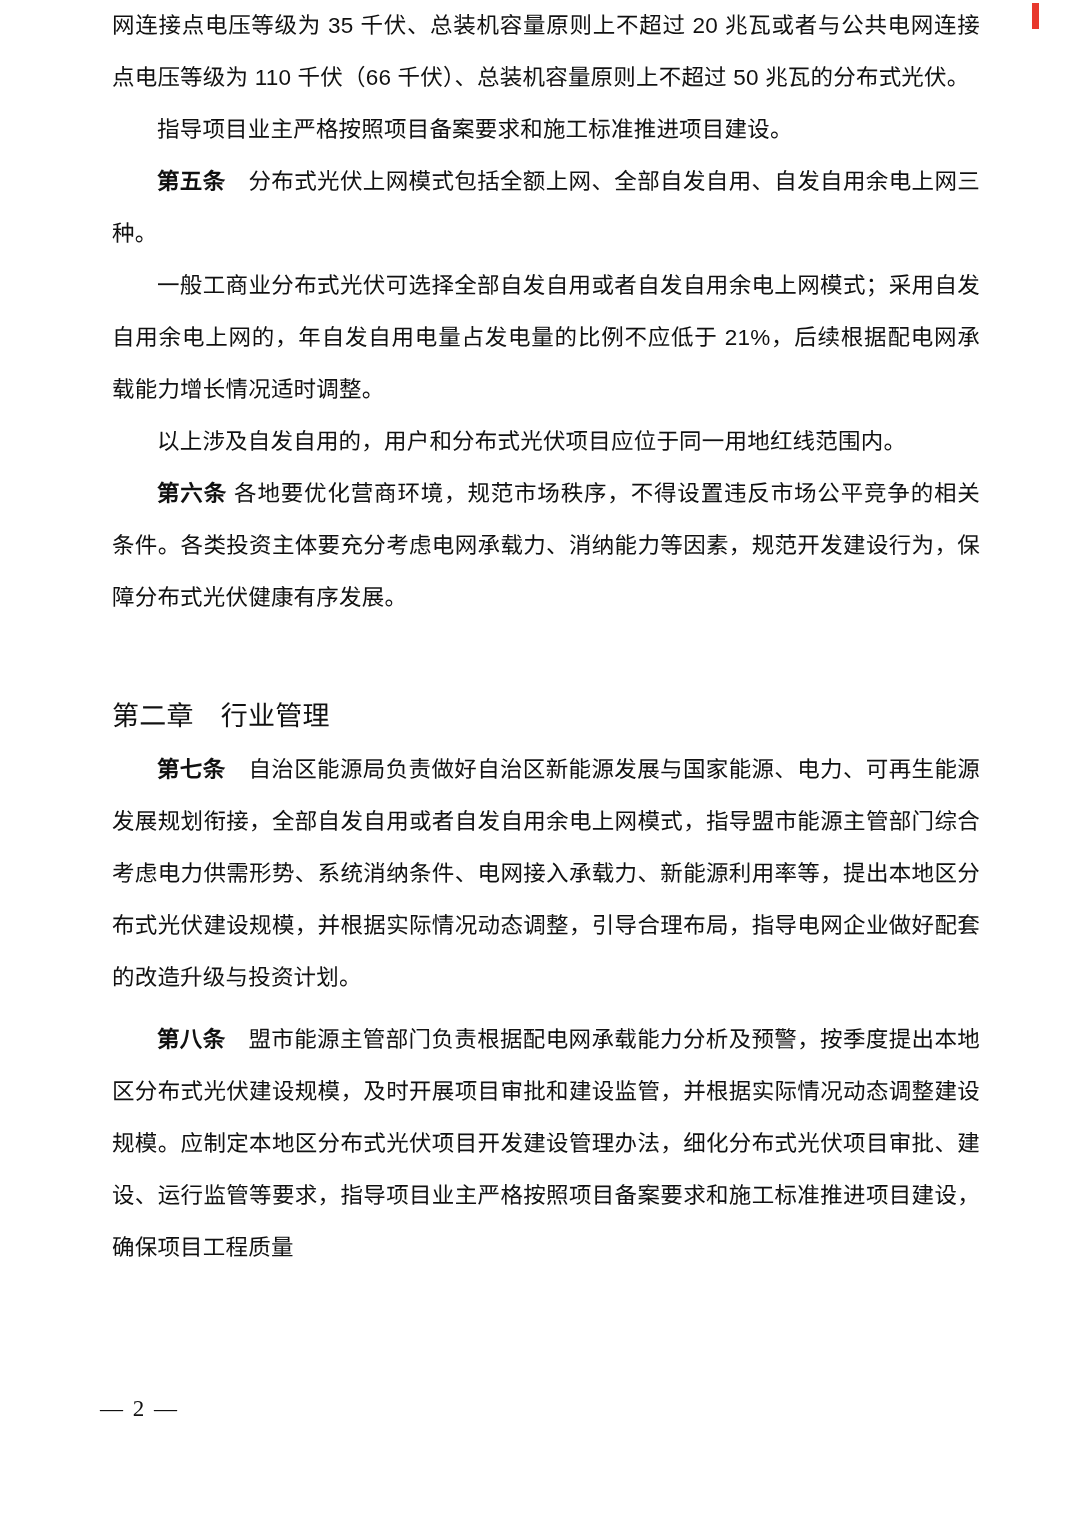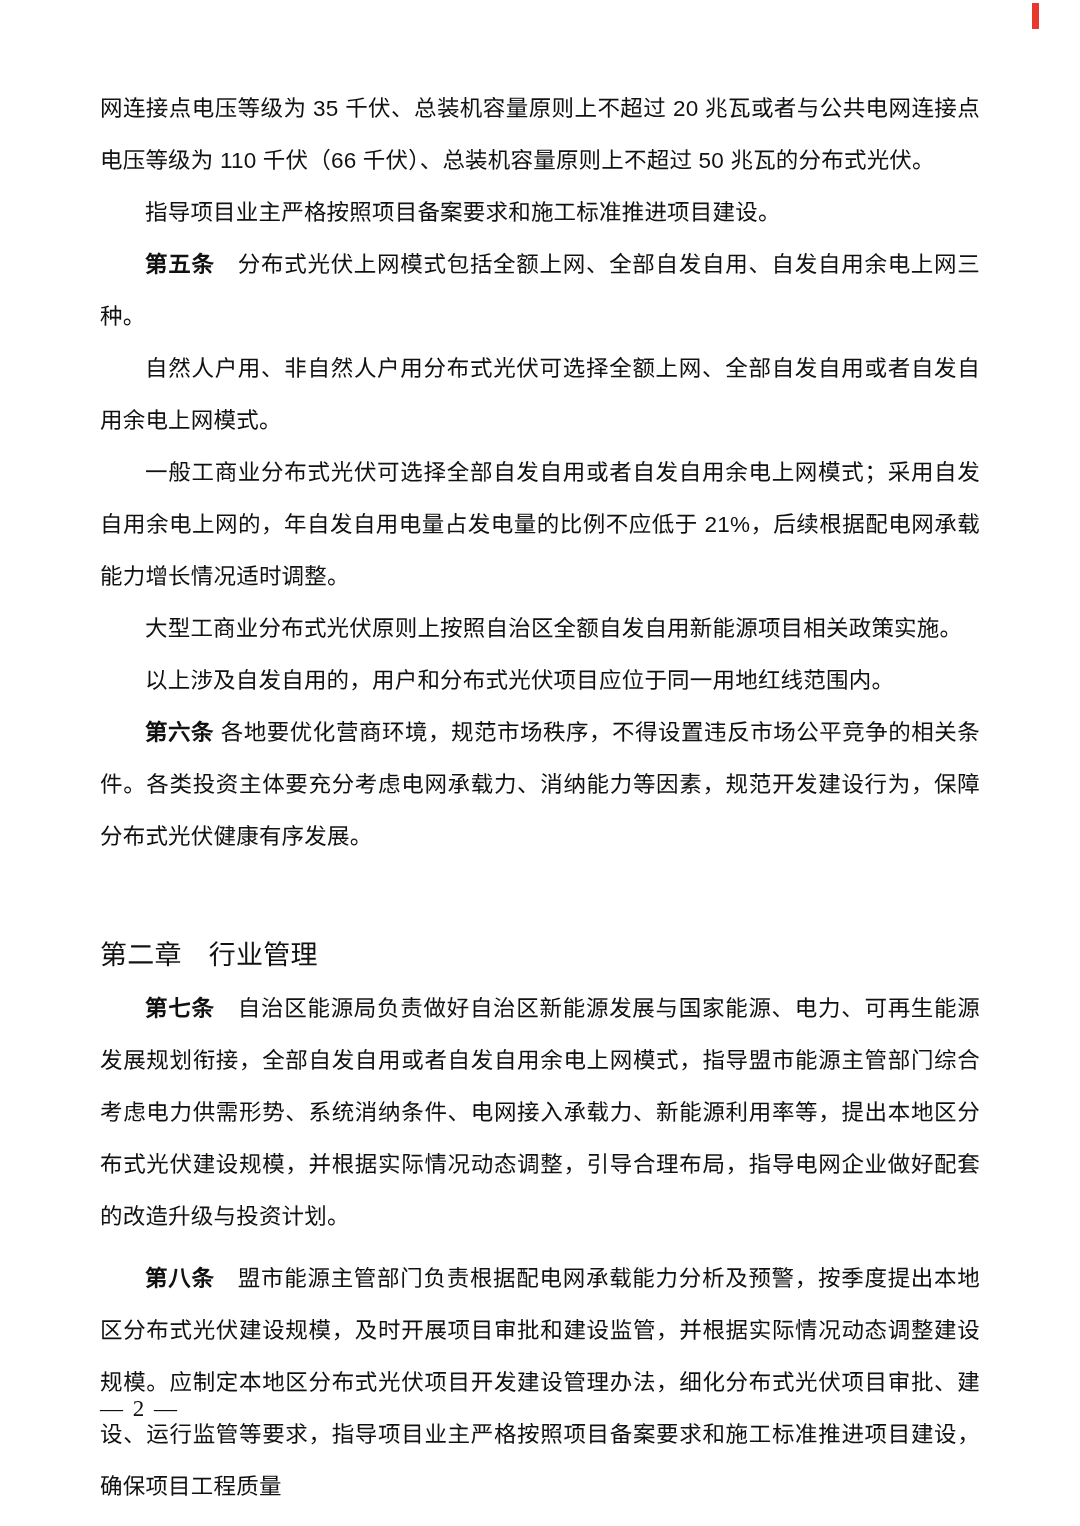--- a/index.html
+++ b/index.html
@@ -20,23 +20,22 @@
     position: absolute;
     top: 3px;
     right: 41px;
     width: 7px;
     height: 26px;
     background: #e8382d;
   }
   .content {
     position: absolute;
     top: 0;
-    left: 100px;
+    left: 112px;
     right: 100px;
-    padding-top: 83px;
   }
   .content p {
     margin: 0;
     font-size: 22.5px;
     line-height: 52px;
     text-align: justify;
     text-justify: inter-ideograph;
     letter-spacing: 0.2px;
     word-break: break-all;
   }
@@ -72,25 +71,23 @@
   <div class="red-mark" style="background: rgb(232, 56, 45);"></div>
 
   <div class="content">
 
     <p>网连接点电压等级为 35 千伏、总装机容量原则上不超过 20 兆瓦或者与公共电网连接点电压等级为 110 千伏（66 千伏）、总装机容量原则上不超过 50 兆瓦的分布式光伏。</p>
 
     <p class="indent">指导项目业主严格按照项目备案要求和施工标准推进项目建设。</p>
 
     <p class="indent"><b>第五条</b><span>　分布式光伏上网模式包括全额上网、全部自发自用、自发自用余电上网三种。</span></p>
 
-    <p class="indent">自然人户用、非自然人户用分布式光伏可选择全额上网、全部自发自用或者自发自用余电上网模式。</p>
 
     <p class="indent">一般工商业分布式光伏可选择全部自发自用或者自发自用余电上网模式；采用自发自用余电上网的，年自发自用电量占发电量的比例不应低于 21%，后续根据配电网承载能力增长情况适时调整。</p>
 
-    <p class="indent">大型工商业分布式光伏原则上按照自治区全额自发自用新能源项目相关政策实施。</p>
 
     <p class="indent">以上涉及自发自用的，用户和分布式光伏项目应位于同一用地红线范围内。</p>
 
     <p class="indent"><b>第六条</b><span> 各地要优化营商环境，规范市场秩序，不得设置违反市场公平竞争的相关条件。各类投资主体要充分考虑电网承载力、消纳能力等因素，规范开发建设行为，保障分布式光伏健康有序发展。</span></p>
 
     <p class="chapter-heading">第二章　行业管理</p>
 
     <p class="indent"><b>第七条</b><span>　自治区能源局负责做好自治区新能源发展与国家能源、电力、可再生能源发展规划衔接，全部自发自用或者自发自用余电上网模式，指导盟市能源主管部门综合考虑电力供需形势、系统消纳条件、电网接入承载力、新能源利用率等，提出本地区分布式光伏建设规模，并根据实际情况动态调整，引导合理布局，指导电网企业做好配套的改造升级与投资计划。</span></p>
 
     <p class="indent article-8"><b>第八条</b><span>　盟市能源主管部门负责根据配电网承载能力分析及预警，按季度提出本地区分布式光伏建设规模，及时开展项目审批和建设监管，并根据实际情况动态调整建设规模。应制定本地区分布式光伏项目开发建设管理办法，细化分布式光伏项目审批、建设、运行监管等要求，指导项目业主严格按照项目备案要求和施工标准推进项目建设，确保项目工程质量</span></p>

